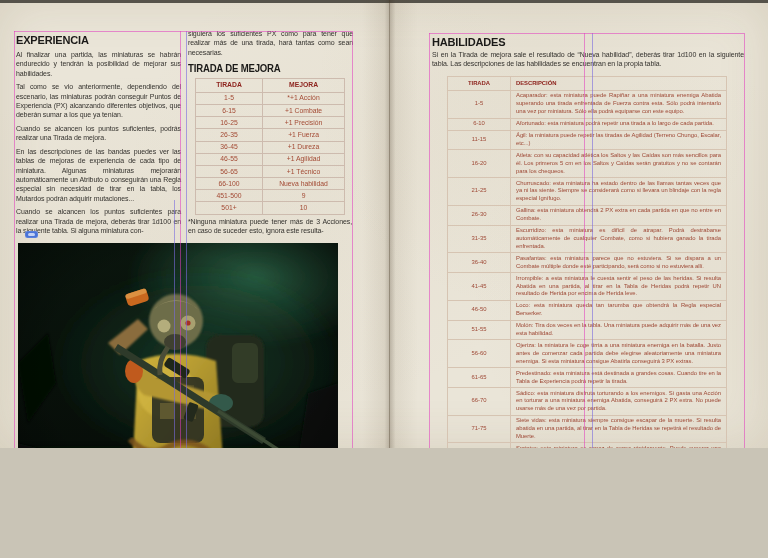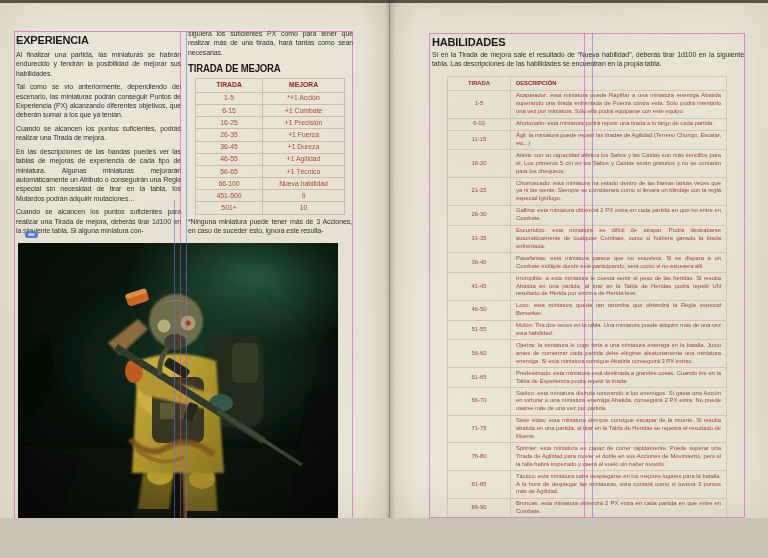--- a/index.html
+++ b/index.html
@@ -1,17 +1,17 @@
 <!DOCTYPE html>
 <html><head>
 <meta charset="utf-8">
 <style>
   html,body{margin:0;padding:0;background:#c9c4b6;}
   #spread{
-    position:relative;width:768px;height:518px;overflow:hidden;
+    position:relative;width:768px;height:448px;overflow:hidden;
     font-family:"Liberation Sans",sans-serif;
     background:
       radial-gradient(circle at 18% 80%, rgba(150,130,90,.07), transparent 40%),
       radial-gradient(circle at 70% 20%, rgba(150,130,90,.06), transparent 35%),
       radial-gradient(circle at 90% 65%, rgba(140,120,80,.05), transparent 30%),
       radial-gradient(circle at 45% 40%, rgba(160,140,100,.04), transparent 45%),
       #eae5d8;
     box-shadow: inset 0 0 50px rgba(120,100,60,.16);
   }
   .abs{position:absolute;}

